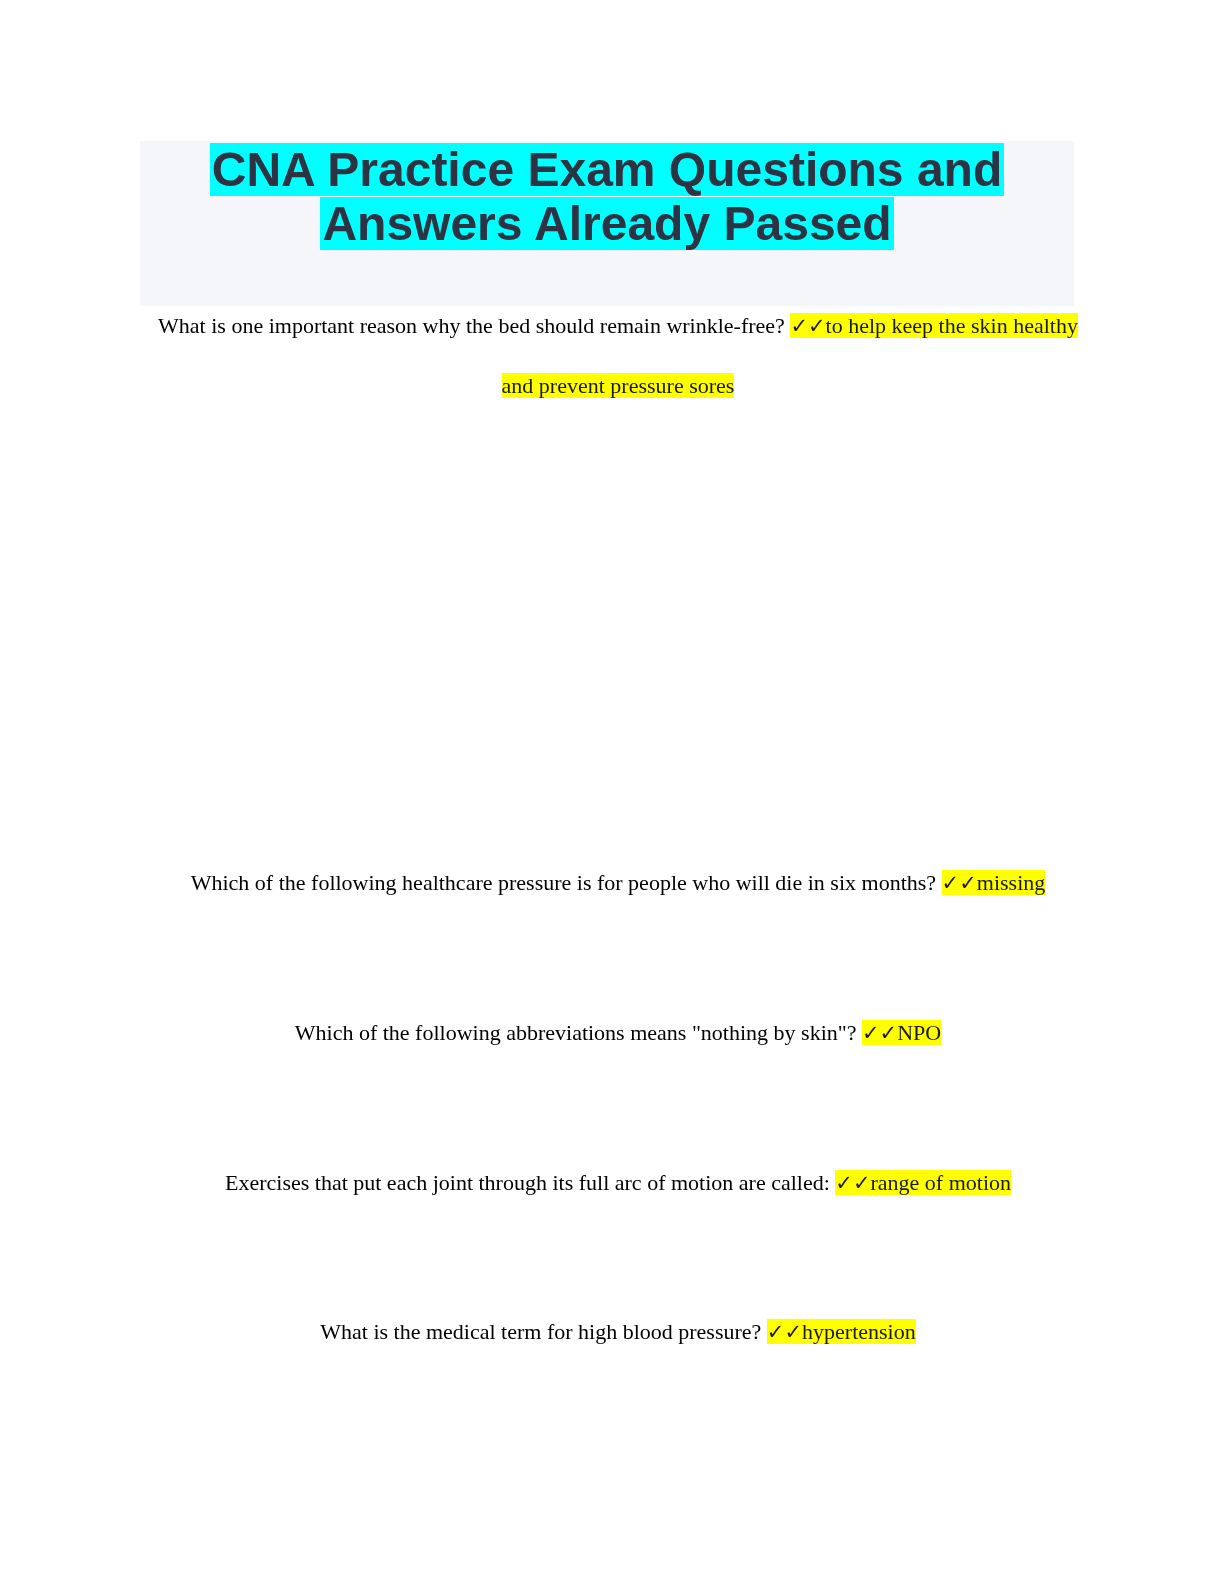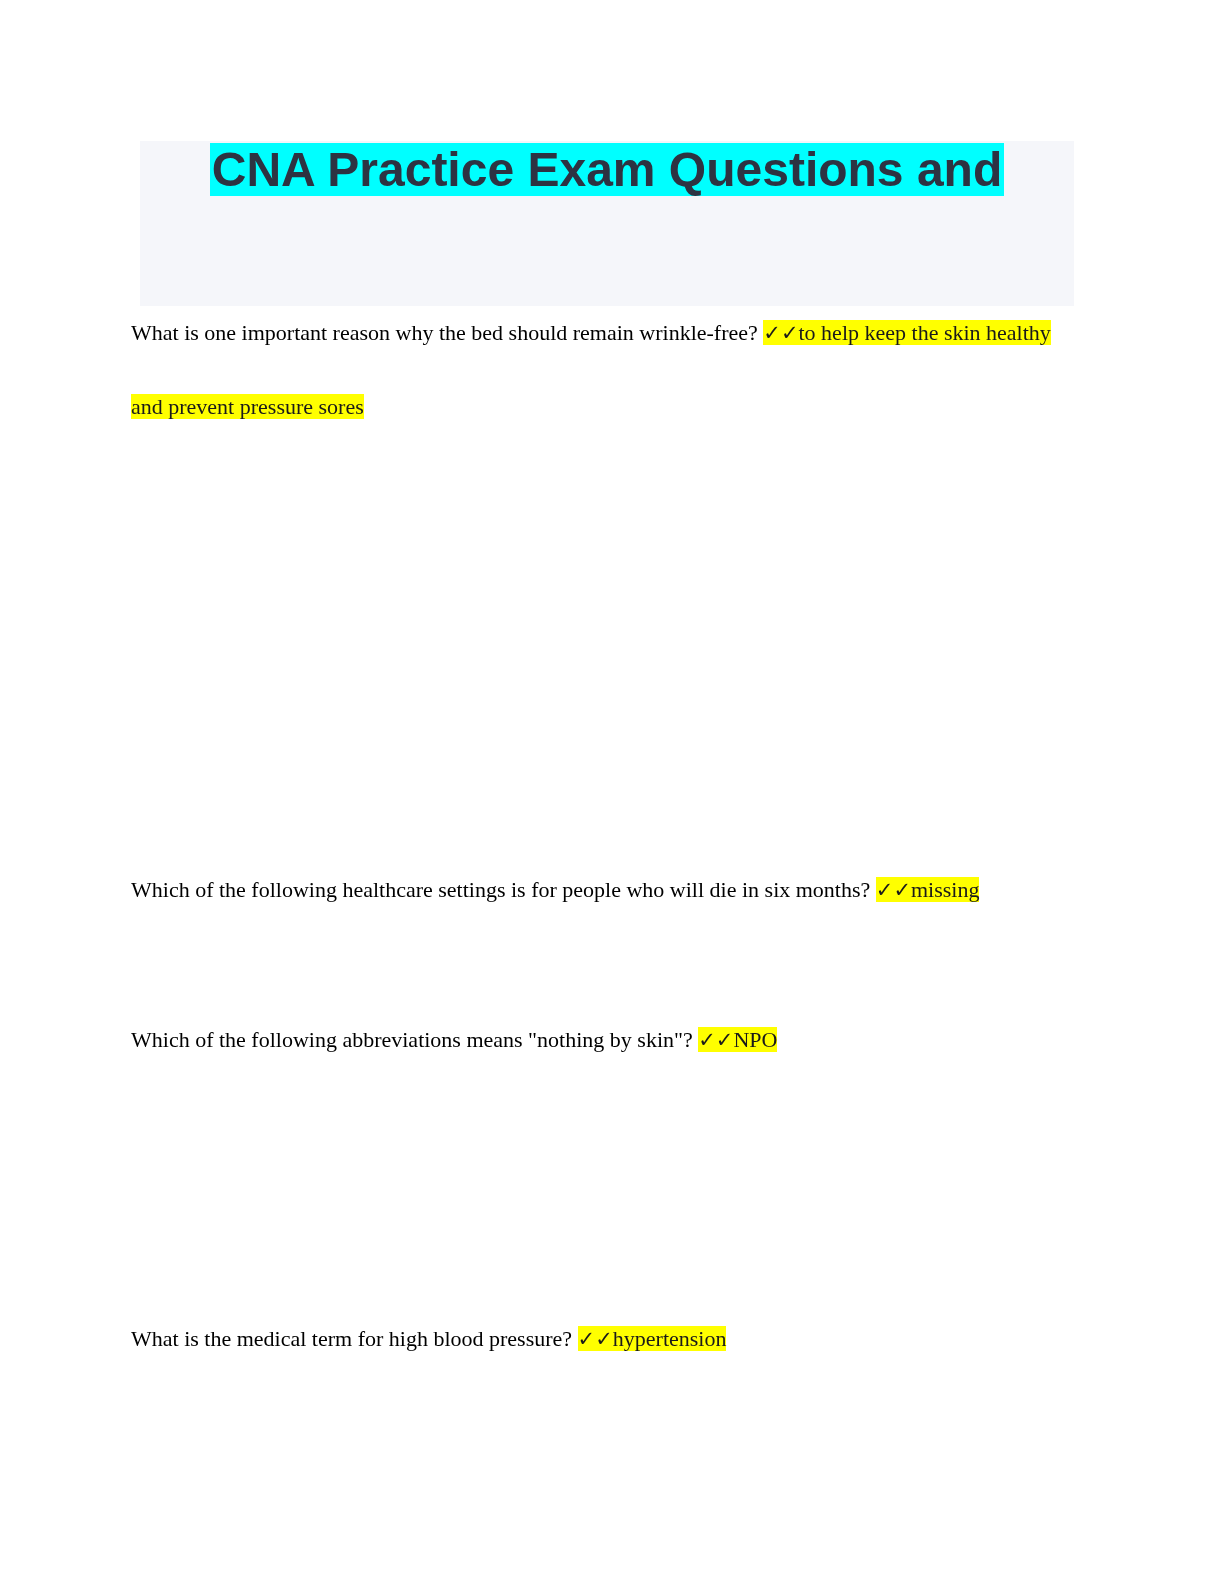--- a/index.html
+++ b/index.html
@@ -11,49 +11,54 @@
   }
   .title {
     position: absolute; left: 140px; top: 143px; width: 934px;
     text-align: center;
     font-family: "Liberation Sans", sans-serif;
     font-weight: bold; font-size: 48px; line-height: 54px;
     color: #2d3342;
   }
   .title span { background: #00ffff; padding: 0 2px; }
   .qa {
-    position: absolute; left: 131px; width: 930px;
+    position: absolute; left: 153px; width: 930px;
     font-family: "Liberation Serif", serif;
-    font-size: 22px; line-height: 74px;
+    font-size: 22px; line-height: 59px;
     color: #000000;
+    text-align: center;
   }
   .q { color: #000; }
   .ans { background: #ffff00; color: #1a1a1a; }
   .chk { font-family: "DejaVu Sans", sans-serif; font-weight: bold; font-size: 21px; }
 </style>
 </head>
 <body>
 
 <div class="page">
   <div class="header-box"></div>
   <div class="title">
     <span>CNA Practice Exam Questions and</span><br>
+    <span>Answers Already Passed</span>
   </div>
 
   <div class="qa" style="top:296px;">
     <span class="q">What is one important reason why the bed should remain wrinkle-free? </span><span class="ans"><span class="chk">✓✓</span><span>to help keep the skin healthy and prevent pressure sores</span></span>
   </div>
 
 
 
   <div class="qa" style="top:853px;">
-    <span class="q">Which of the following healthcare settings is for people who will die in six months? </span><span class="ans"><span class="chk">✓✓</span><span>missing</span></span>
+    <span class="q">Which of the following healthcare pressure is for people who will die in six months? </span><span class="ans"><span class="chk">✓✓</span><span>missing</span></span>
   </div>
 
   <div class="qa" style="top:1003px;">
     <span class="q">Which of the following abbreviations means "nothing by skin"? </span><span class="ans"><span class="chk">✓✓</span><span>NPO</span></span>
   </div>
 
+  <div class="qa" style="top:1153px;">
+    <span class="q">Exercises that put each joint through its full arc of motion are called: </span><span class="ans"><span class="chk">✓✓</span><span>range of motion</span></span>
+  </div>
 
   <div class="qa" style="top:1302px;">
     <span class="q">What is the medical term for high blood pressure? </span><span class="ans"><span class="chk">✓✓</span><span>hypertension</span></span>
   </div>
 </div>
 
 </body></html>

